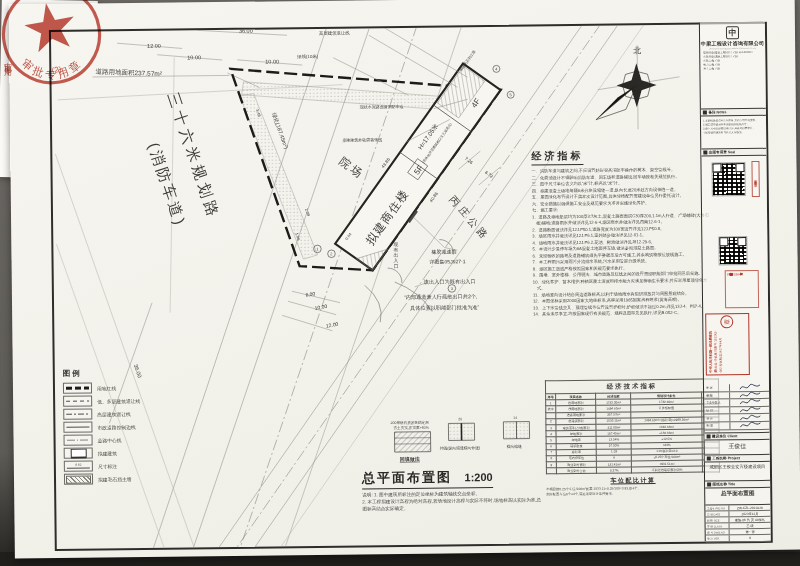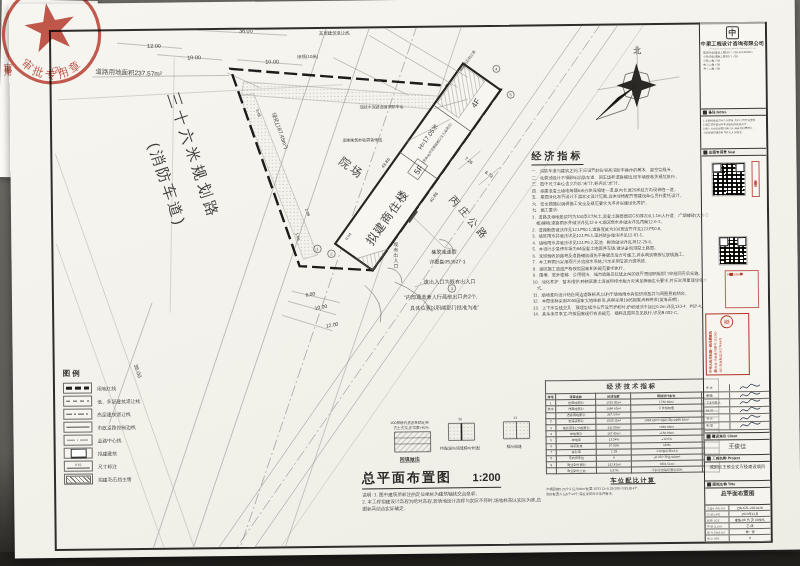--- a/index.html
+++ b/index.html
@@ -53,21 +53,21 @@
   .lw-dim{display:flex;flex-direction:column;align-items:center;width:24px;}
   .lw-dim .dv{font-size:3.2px;line-height:3.5px;color:#4c4b46;}
   .lw-wall{width:23px;height:6px;border:0.5px solid #6b6a64;
     background:repeating-linear-gradient(45deg,#8a8980 0 1px,transparent 1px 3px);}
   .lg-label{font-size:4.8px;color:#45443f;margin-left:5px;white-space:nowrap;}
 
   
   .plantitle{position:absolute;left:360px;top:468px;width:190px;}
   .pt-row{border-bottom:1.6px solid #2f2e2b;display:inline-block;padding-bottom:1px;}
   .pt-text{font-size:13px;font-weight:bold;letter-spacing:2px;color:#2b2a27;}
-  .pt-scale{font-size:11px;font-weight:bold;margin-left:16px;color:#2b2a27;}
+  .pt-scale{font-size:11px;font-weight:bold;margin-left:8px;color:#2b2a27;}
   .bottom-notes{margin-top:3px;width:180px;}
   .bn-line{font-size:4.6px;line-height:1.5;color:#45443f;}
 
   
   .tb{position:absolute;left:702px;top:26px;width:66px;height:519px;border-left:1.6px solid #2e2d2a;
       box-sizing:border-box;background:rgba(250,249,244,.6);}
   .tb *{box-sizing:border-box;}
   .tb-co{position:absolute;left:0;top:4px;width:100%;text-align:center;}
   .tb-logo{width:13px;height:13px;border:1.2px solid #3a3935;border-radius:2px;margin:0 auto 1px auto;
       font-size:8px;line-height:12px;font-weight:bold;color:#3a3935;}

